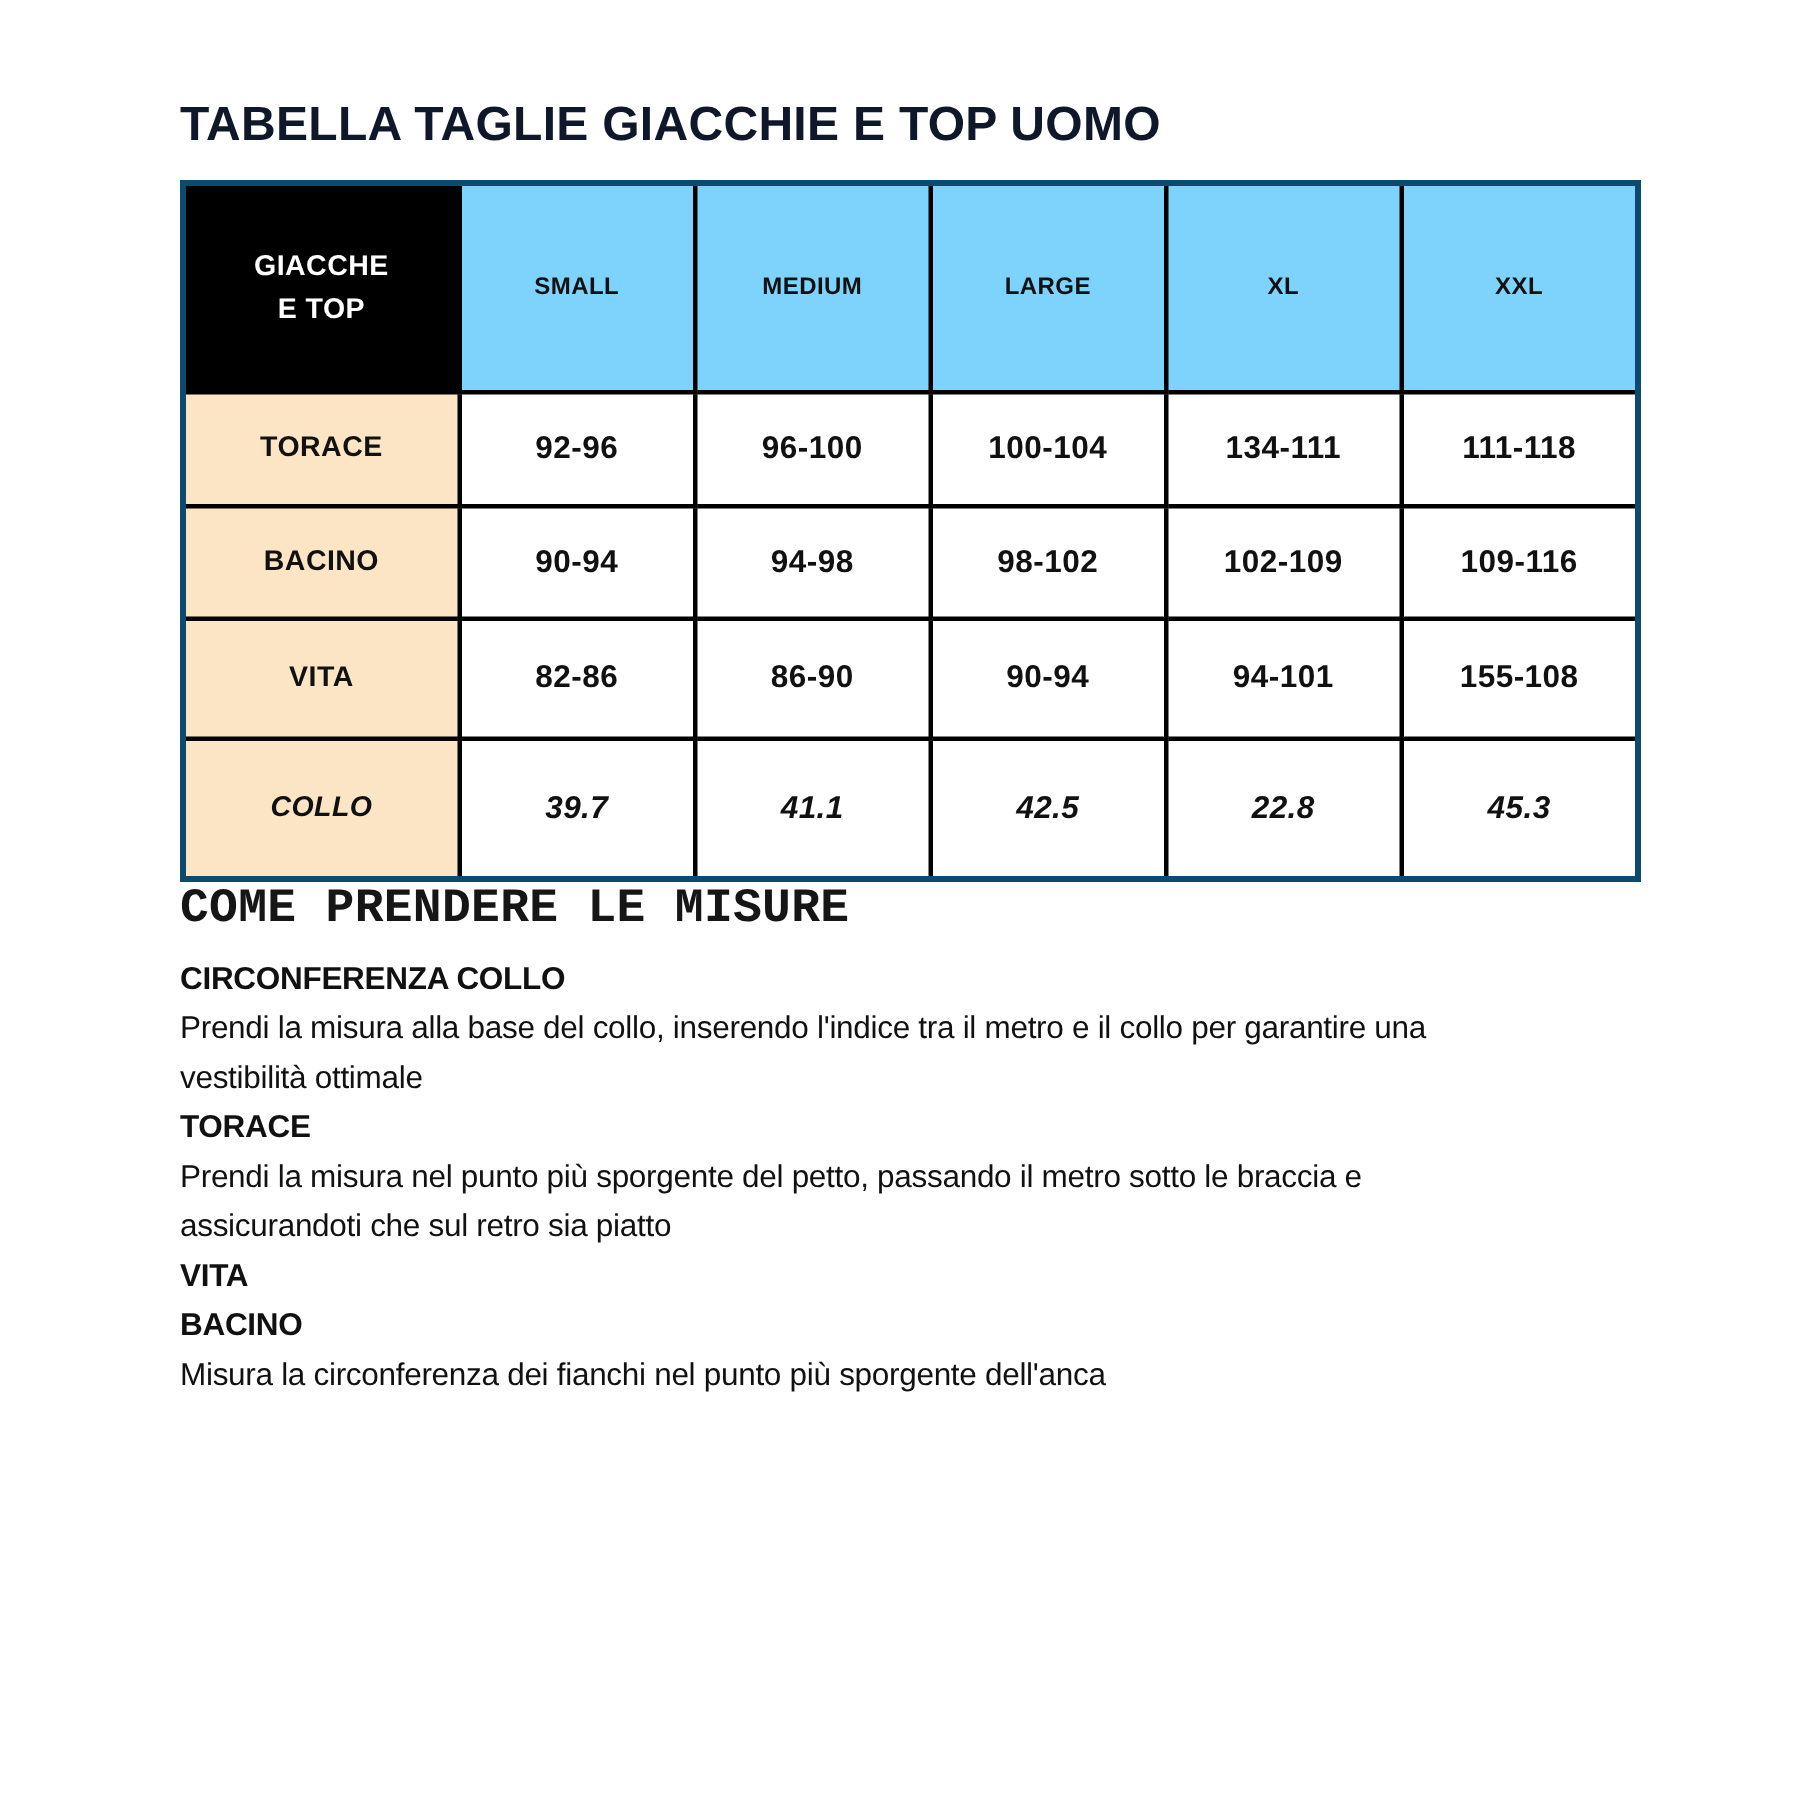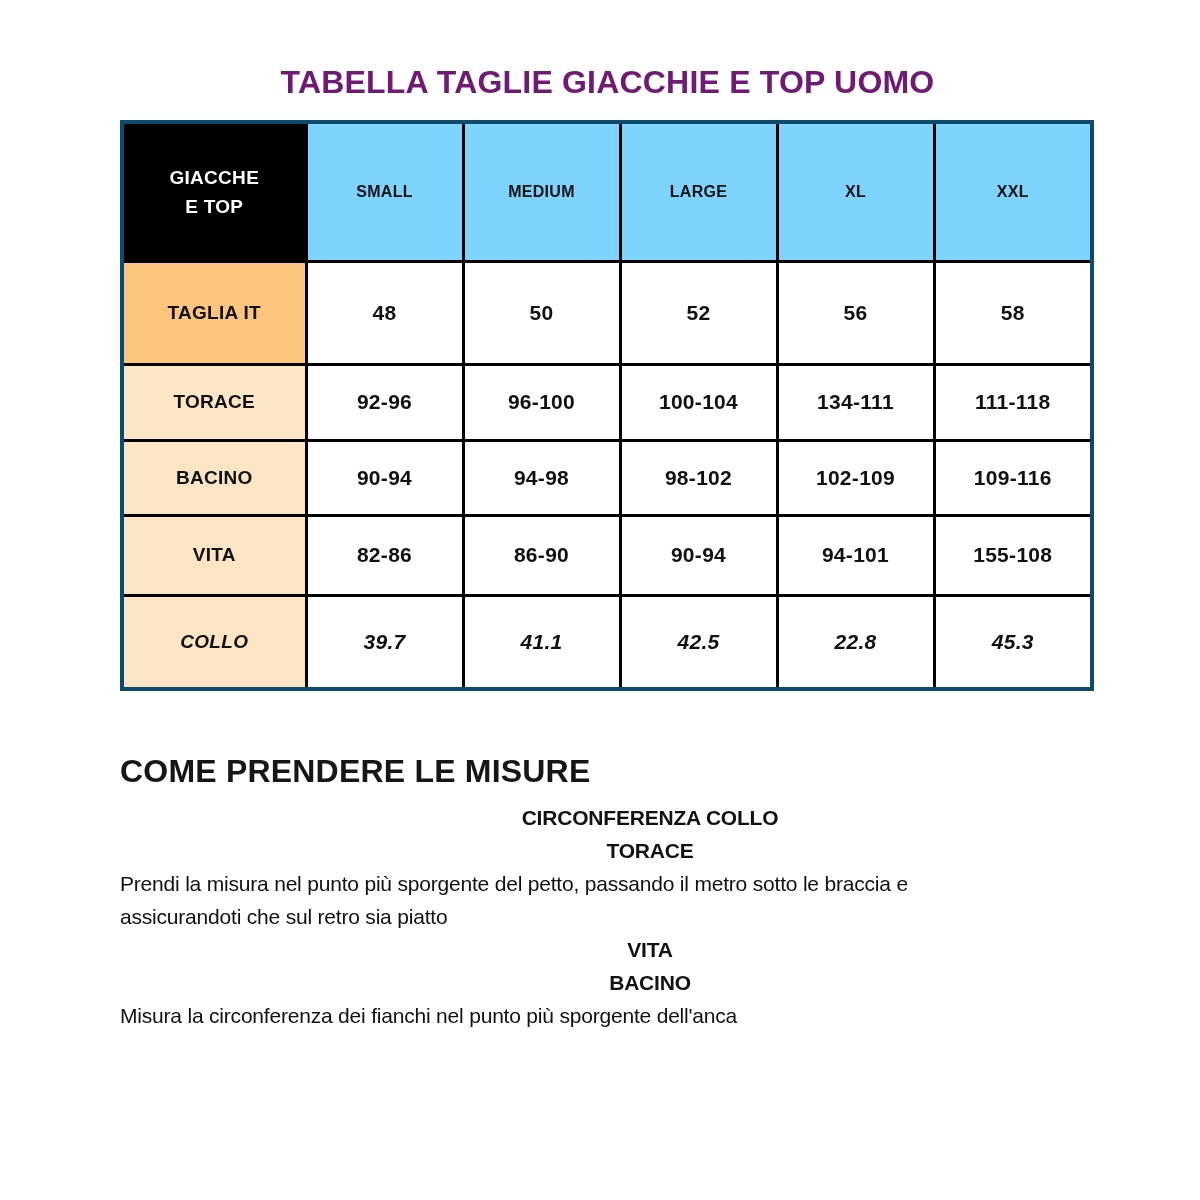--- a/index.html
+++ b/index.html
@@ -13,22 +13,21 @@
     position: absolute;
     left: 120px; top: 0;
     width: 975px;
     padding-top: 64px;
   }
   .page-title {
     font-size: 32px;
     font-weight: bold;
     line-height: 36px;
     letter-spacing: 0.2px;
-    color: #701a75;
-    text-align: center;
+    color: #0f172a;
   }
   table.size-table {
     margin-top: 20px;
     border-collapse: collapse;
     table-layout: fixed;
     width: 970px;
     border: 4px solid #0c4a6e;
   }
   table.size-table td {
     border: 3px solid #000000;
@@ -58,38 +57,37 @@
     font-size: 19px;
   }
   td.row-head.accent {
     background: #FBC57E;
   }
   td.val {
     background: #ffffff;
     font-size: 21px;
   }
   .section-title {
-    margin-top: 62px;
     font-size: 32px;
     font-weight: bold;
     line-height: 36px;
     letter-spacing: 0.2px;
     color: #161616;
+    font-family: Liberation Mono, monospace;
   }
   .instructions {
     margin-top: 12px;
     width: 1060px;
     font-size: 21px;
     line-height: 33px;
     letter-spacing: -0.2px;
   }
   .instr-heading {
     font-weight: bold;
     font-size: 21px;
-    text-align: center;
   }
   .instr-text {
     white-space: pre-line;
   }
 </style>
 </head>
 <body>
 
 <div class="content">
 
@@ -110,28 +108,20 @@
           <div>GIACCHE</div>
           <div>E TOP</div>
         </td>
         <td class="col-head">SMALL</td>
         <td class="col-head">MEDIUM</td>
         <td class="col-head">LARGE</td>
         <td class="col-head">XL</td>
         <td class="col-head">XXL</td>
       </tr>
 
-      <tr class="r-taglia">
-        <td class="row-head accent">TAGLIA IT</td>
-        <td class="val">48</td>
-        <td class="val">50</td>
-        <td class="val">52</td>
-        <td class="val">56</td>
-        <td class="val">58</td>
-      </tr>
 
       <tr class="r-torace">
         <td class="row-head">TORACE</td>
         <td class="val">92-96</td>
         <td class="val">96-100</td>
         <td class="val">100-104</td>
         <td class="val">134-111</td>
         <td class="val">111-118</td>
       </tr>
 
@@ -162,20 +152,22 @@
         <td class="val">45.3</td>
       </tr>
     </tbody>
   </table>
 
   <h2 class="section-title">COME PRENDERE LE MISURE</h2>
 
   <div class="instructions">
     <div class="instr-block">
       <div class="instr-heading">CIRCONFERENZA COLLO</div>
+      <div class="instr-text">Prendi la misura alla base del collo, inserendo l'indice tra il metro e il collo per garantire una
+vestibilità ottimale</div>
     </div>
     <div class="instr-block">
       <div class="instr-heading">TORACE</div>
       <div class="instr-text">Prendi la misura nel punto più sporgente del petto, passando il metro sotto le braccia e
 assicurandoti che sul retro sia piatto</div>
     </div>
     <div class="instr-block">
       <div class="instr-heading">VITA</div>
     </div>
     <div class="instr-block">

